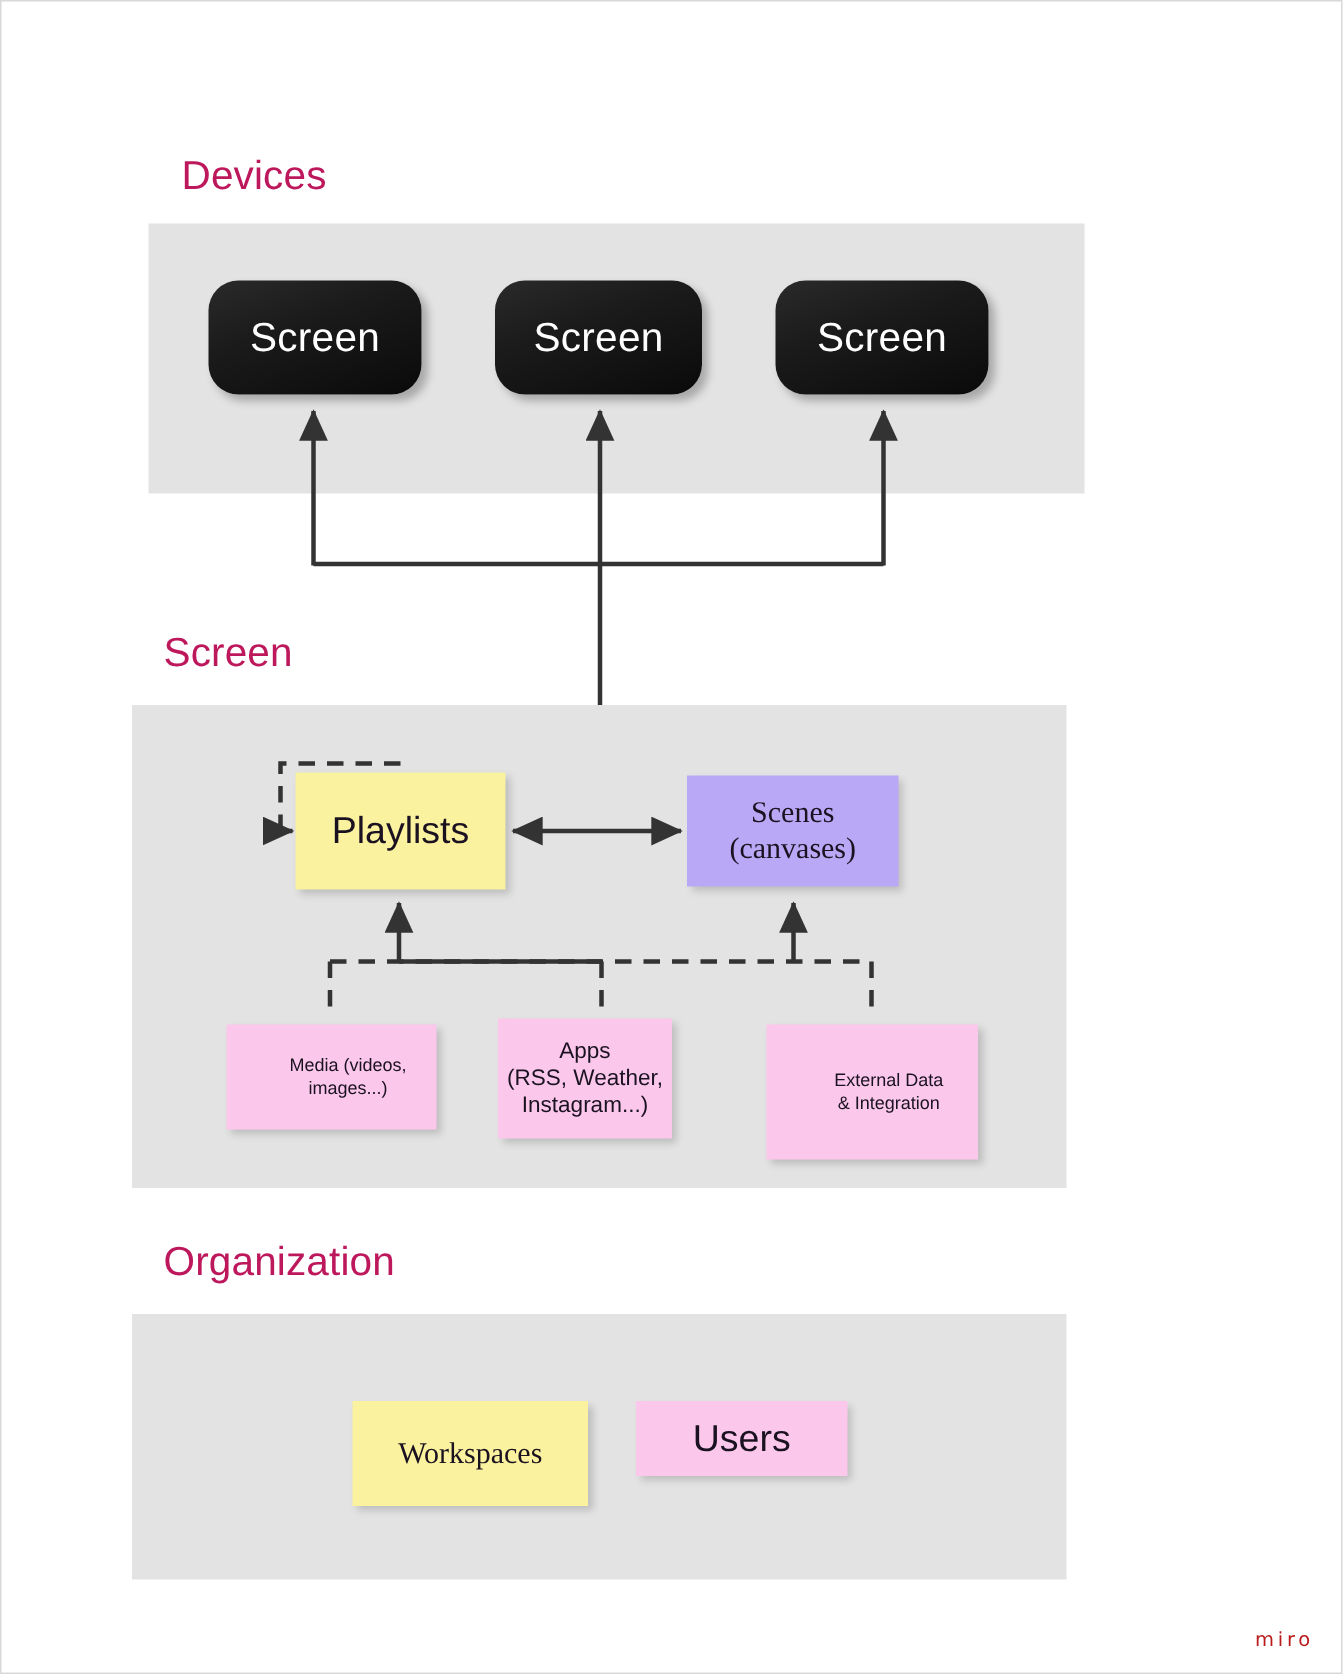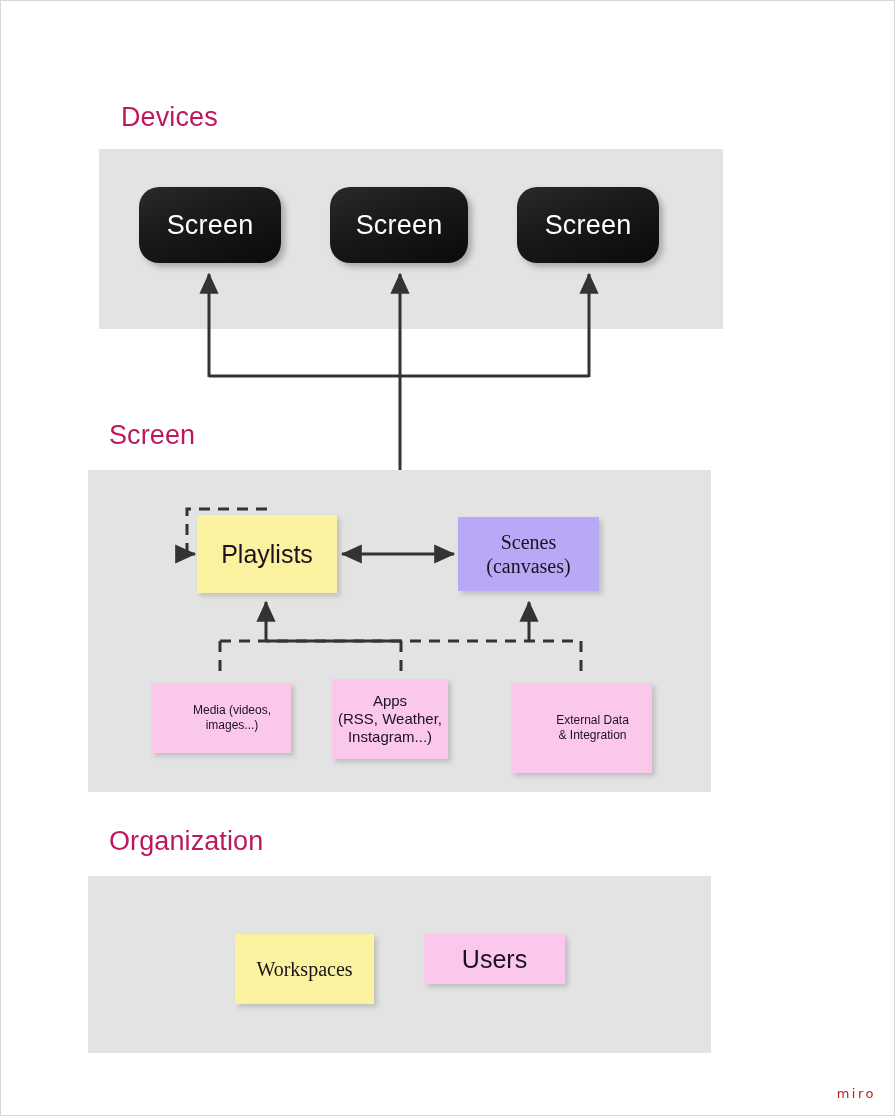--- a/index.html
+++ b/index.html
@@ -110,21 +110,21 @@
 
   <div class="note pink fs-19" style="left:510px;top:682px;width:141px;height:90px;flex-direction:column;justify-content:center;">
     <span>External Data</span>
     <span>&amp; Integration</span>
   </div>
 
   <div class="section-title" style="left:108px;top:825px;">Organization</div>
 
   <div class="band" style="left:87px;top:875px;width:623px;height:177px;"></div>
 
-  <div class="note yellow fs-21" style="left:234px;top:933px;width:139px;height:70px;">
+  <div class="note yellow fs-21" style="left:234px;top:933px;width:157px;height:70px;">
     <span>Workspaces</span>
   </div>
 
   <div class="note pink fs-26" style="left:423px;top:933px;width:141px;height:50px;">
     <span>Users</span>
   </div>
 
   <svg class="wires" viewBox="0 0 895 1116">
     <defs>
       <marker id="ah" markerWidth="9" markerHeight="9" refX="6.6" refY="3.2" orient="auto" markerUnits="strokeWidth">

